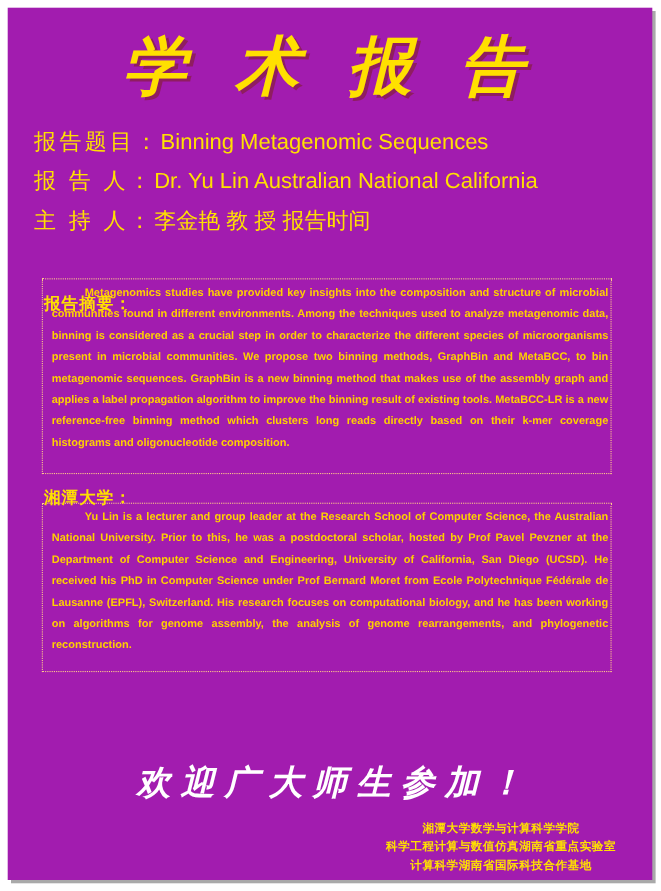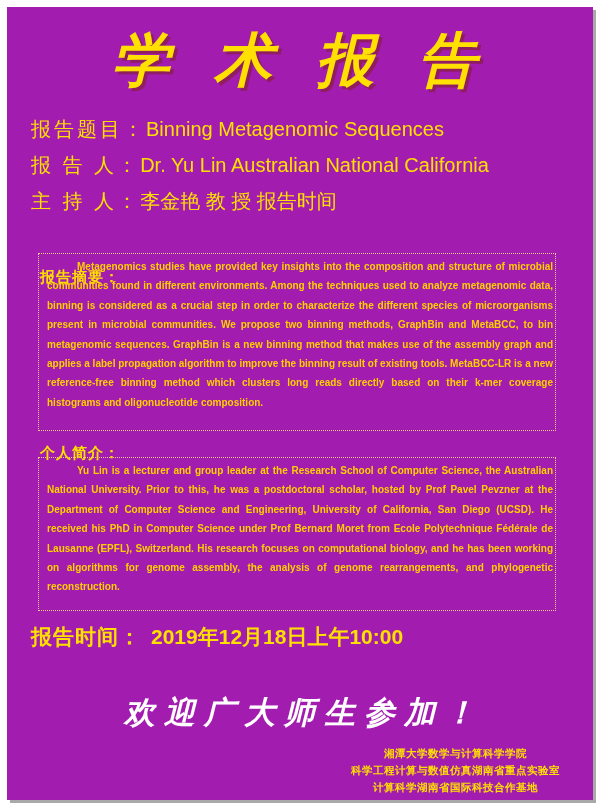--- a/index.html
+++ b/index.html
@@ -191,26 +191,23 @@
 
     <div class="field-line" id="field-host-row">
       <span class="field-label">主 持 人：</span><span class="field-value">李金艳  教 授   报告时间</span>
     </div>
 
     <div class="dotted-box" id="abstract-box"></div>
     <div class="section-heading" id="abstract-heading">报告摘要：</div>
     <div class="body-text" id="abstract-text">Metagenomics studies have provided key insights into the composition and structure of microbial communities found in different environments. Among the techniques used to analyze metagenomic data, binning is considered as a crucial step in order to characterize the different species of microorganisms present in microbial communities. We propose two binning methods, GraphBin and MetaBCC, to bin metagenomic sequences. GraphBin is a new binning method that makes use of the assembly graph and applies a label propagation algorithm to improve the binning result of existing tools. MetaBCC-LR is a new reference-free binning method which clusters long reads directly based on their k-mer coverage histograms and oligonucleotide composition.</div>
 
     <div class="dotted-box" id="bio-box"></div>
-    <div class="section-heading" id="bio-heading">个人简介：</div>
+    <div class="section-heading" id="bio-heading">湘潭大学：</div>
     <div class="body-text" id="bio-text">Yu Lin is a lecturer and group leader at the Research School of Computer Science, the Australian National University. Prior to this, he was a postdoctoral scholar, hosted by Prof Pavel Pevzner at the Department of Computer Science and Engineering, University of California, San Diego (UCSD). He received his PhD in Computer Science under Prof Bernard Moret from Ecole Polytechnique Fédérale de Lausanne (EPFL), Switzerland. His research focuses on computational biology, and he has been working on algorithms for genome assembly, the analysis of genome rearrangements, and phylogenetic reconstruction.</div>
 
-    <div class="info-line" id="time-row">
-      <span class="info-label">报告时间：</span><span class="info-value">2019年12月18日上午10:00</span>
-    </div>
 
 
     <div id="welcome-line">欢迎广大师生参加！</div>
 
     <div id="footer-block">
       <span class="footer-line">湘潭大学数学与计算科学学院</span>
       <span class="footer-line">科学工程计算与数值仿真湖南省重点实验室</span>
       <span class="footer-line">计算科学湖南省国际科技合作基地</span>
     </div>
 

